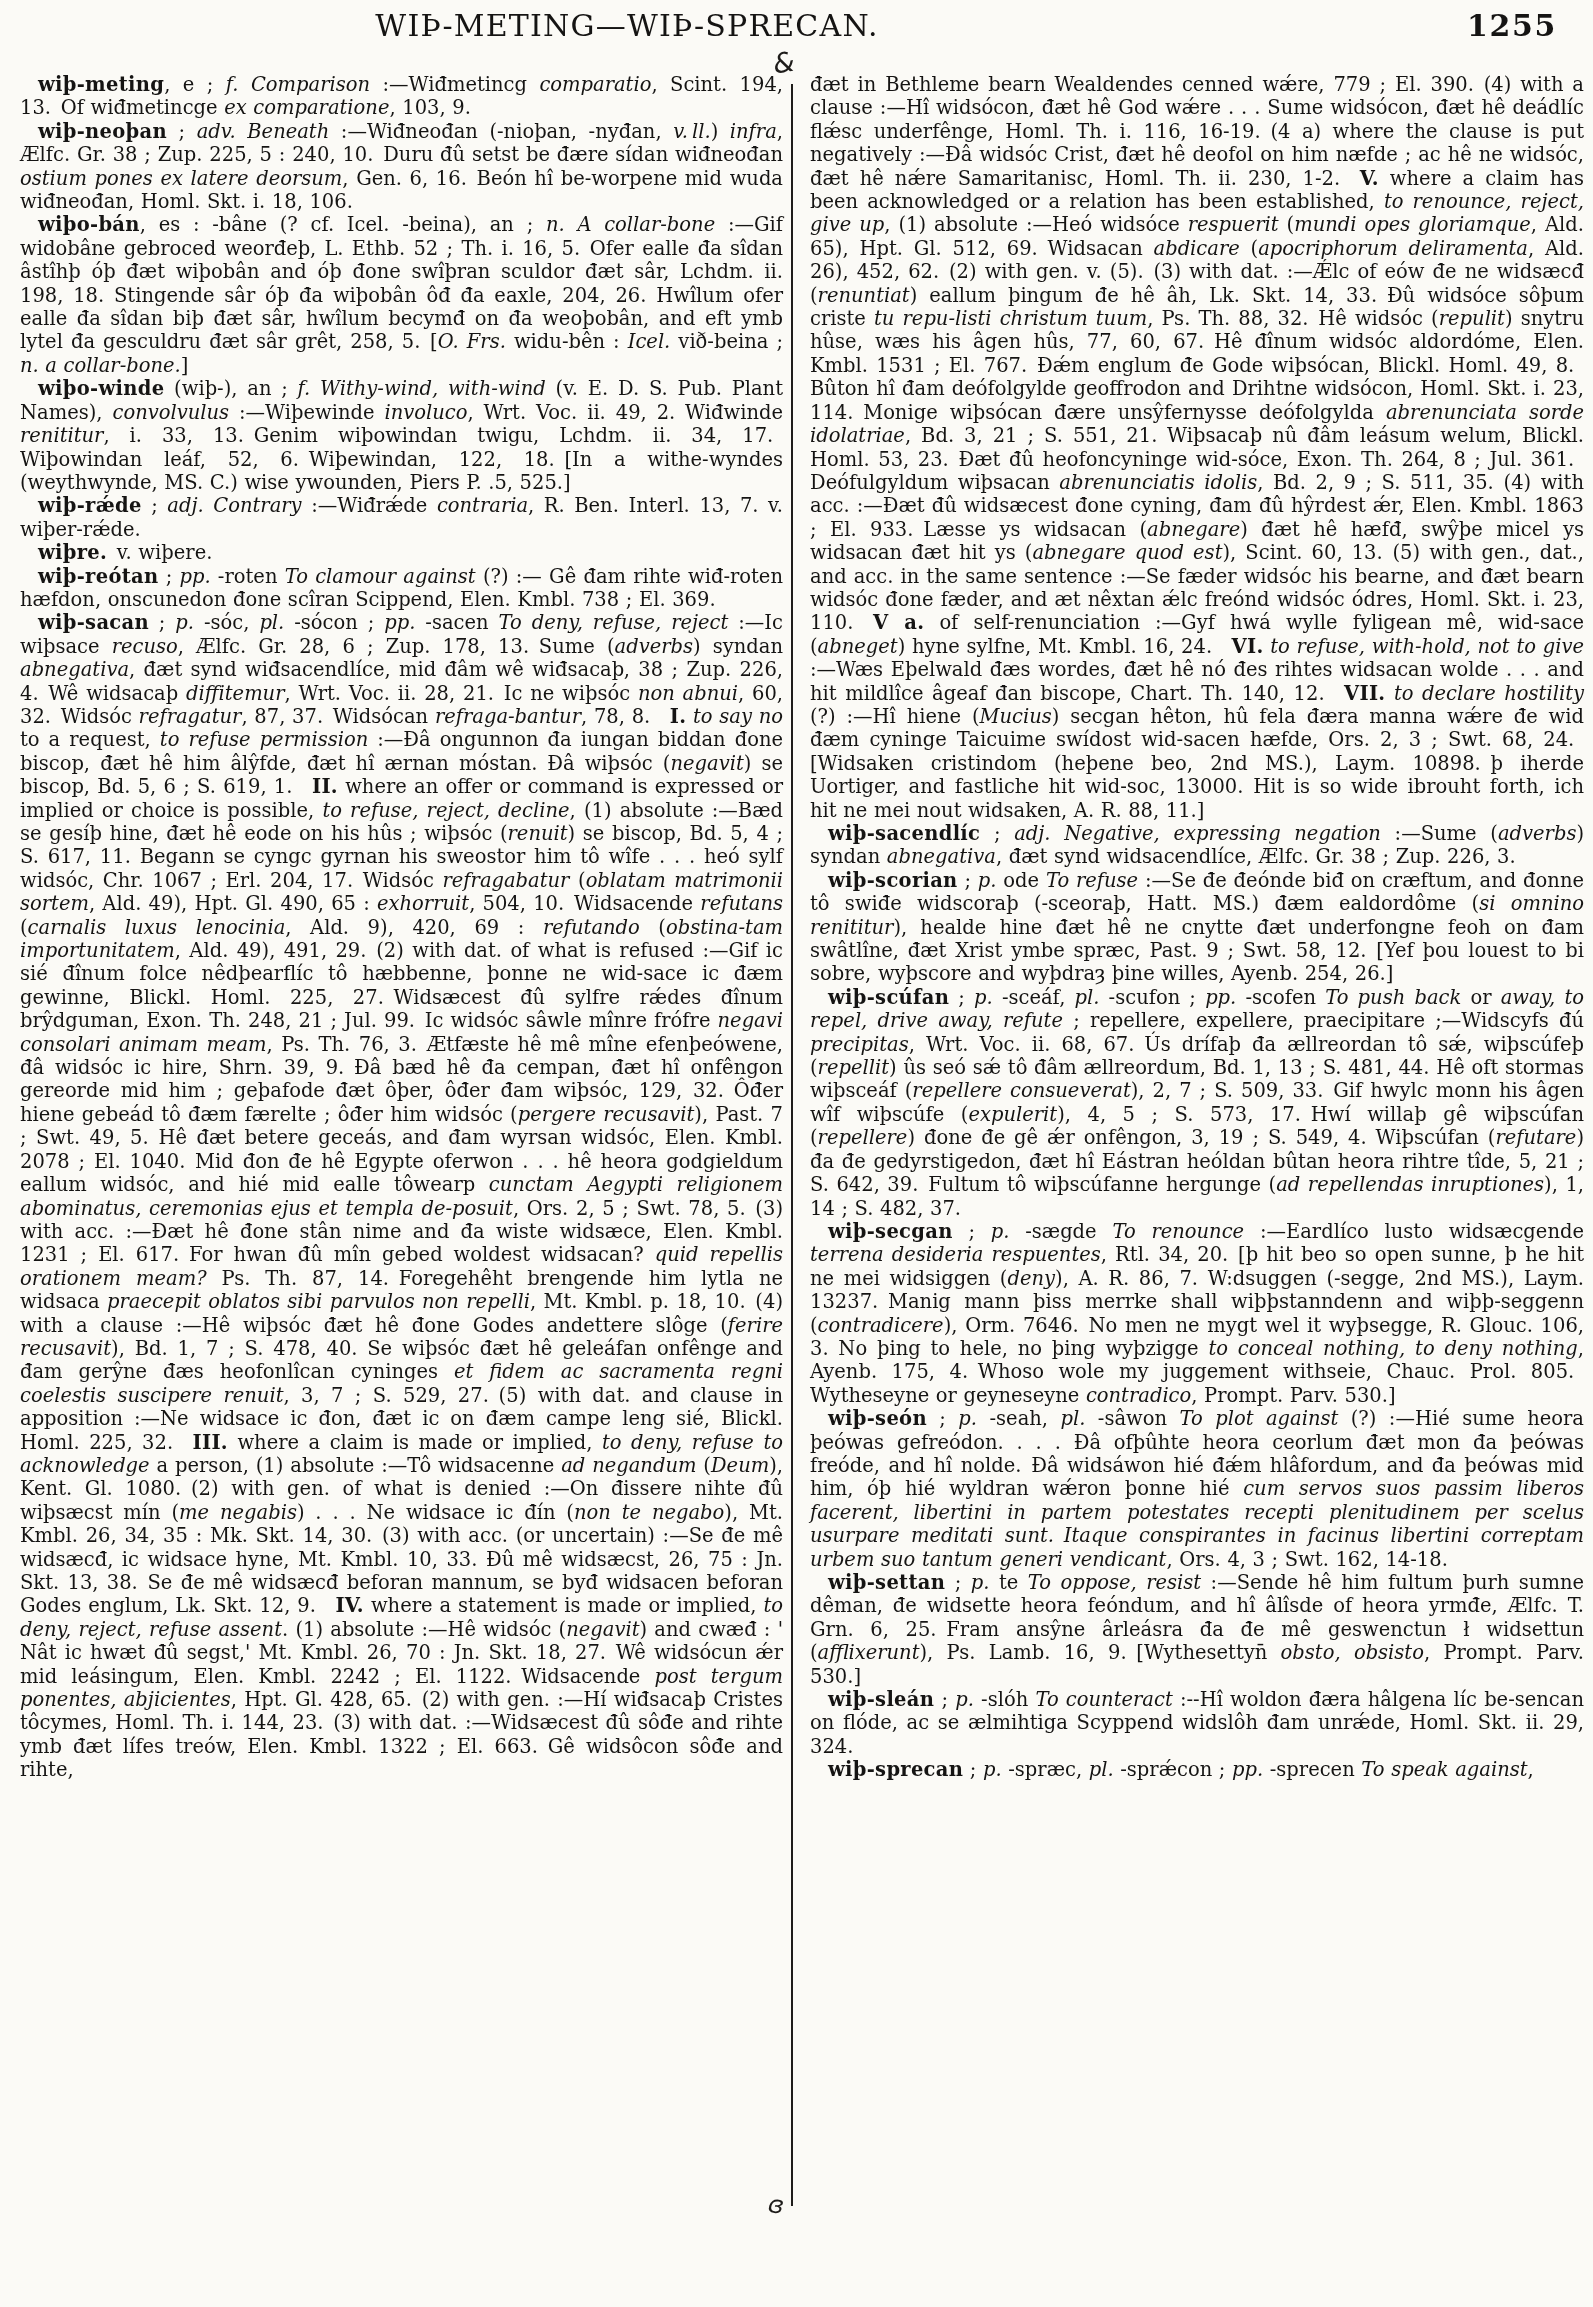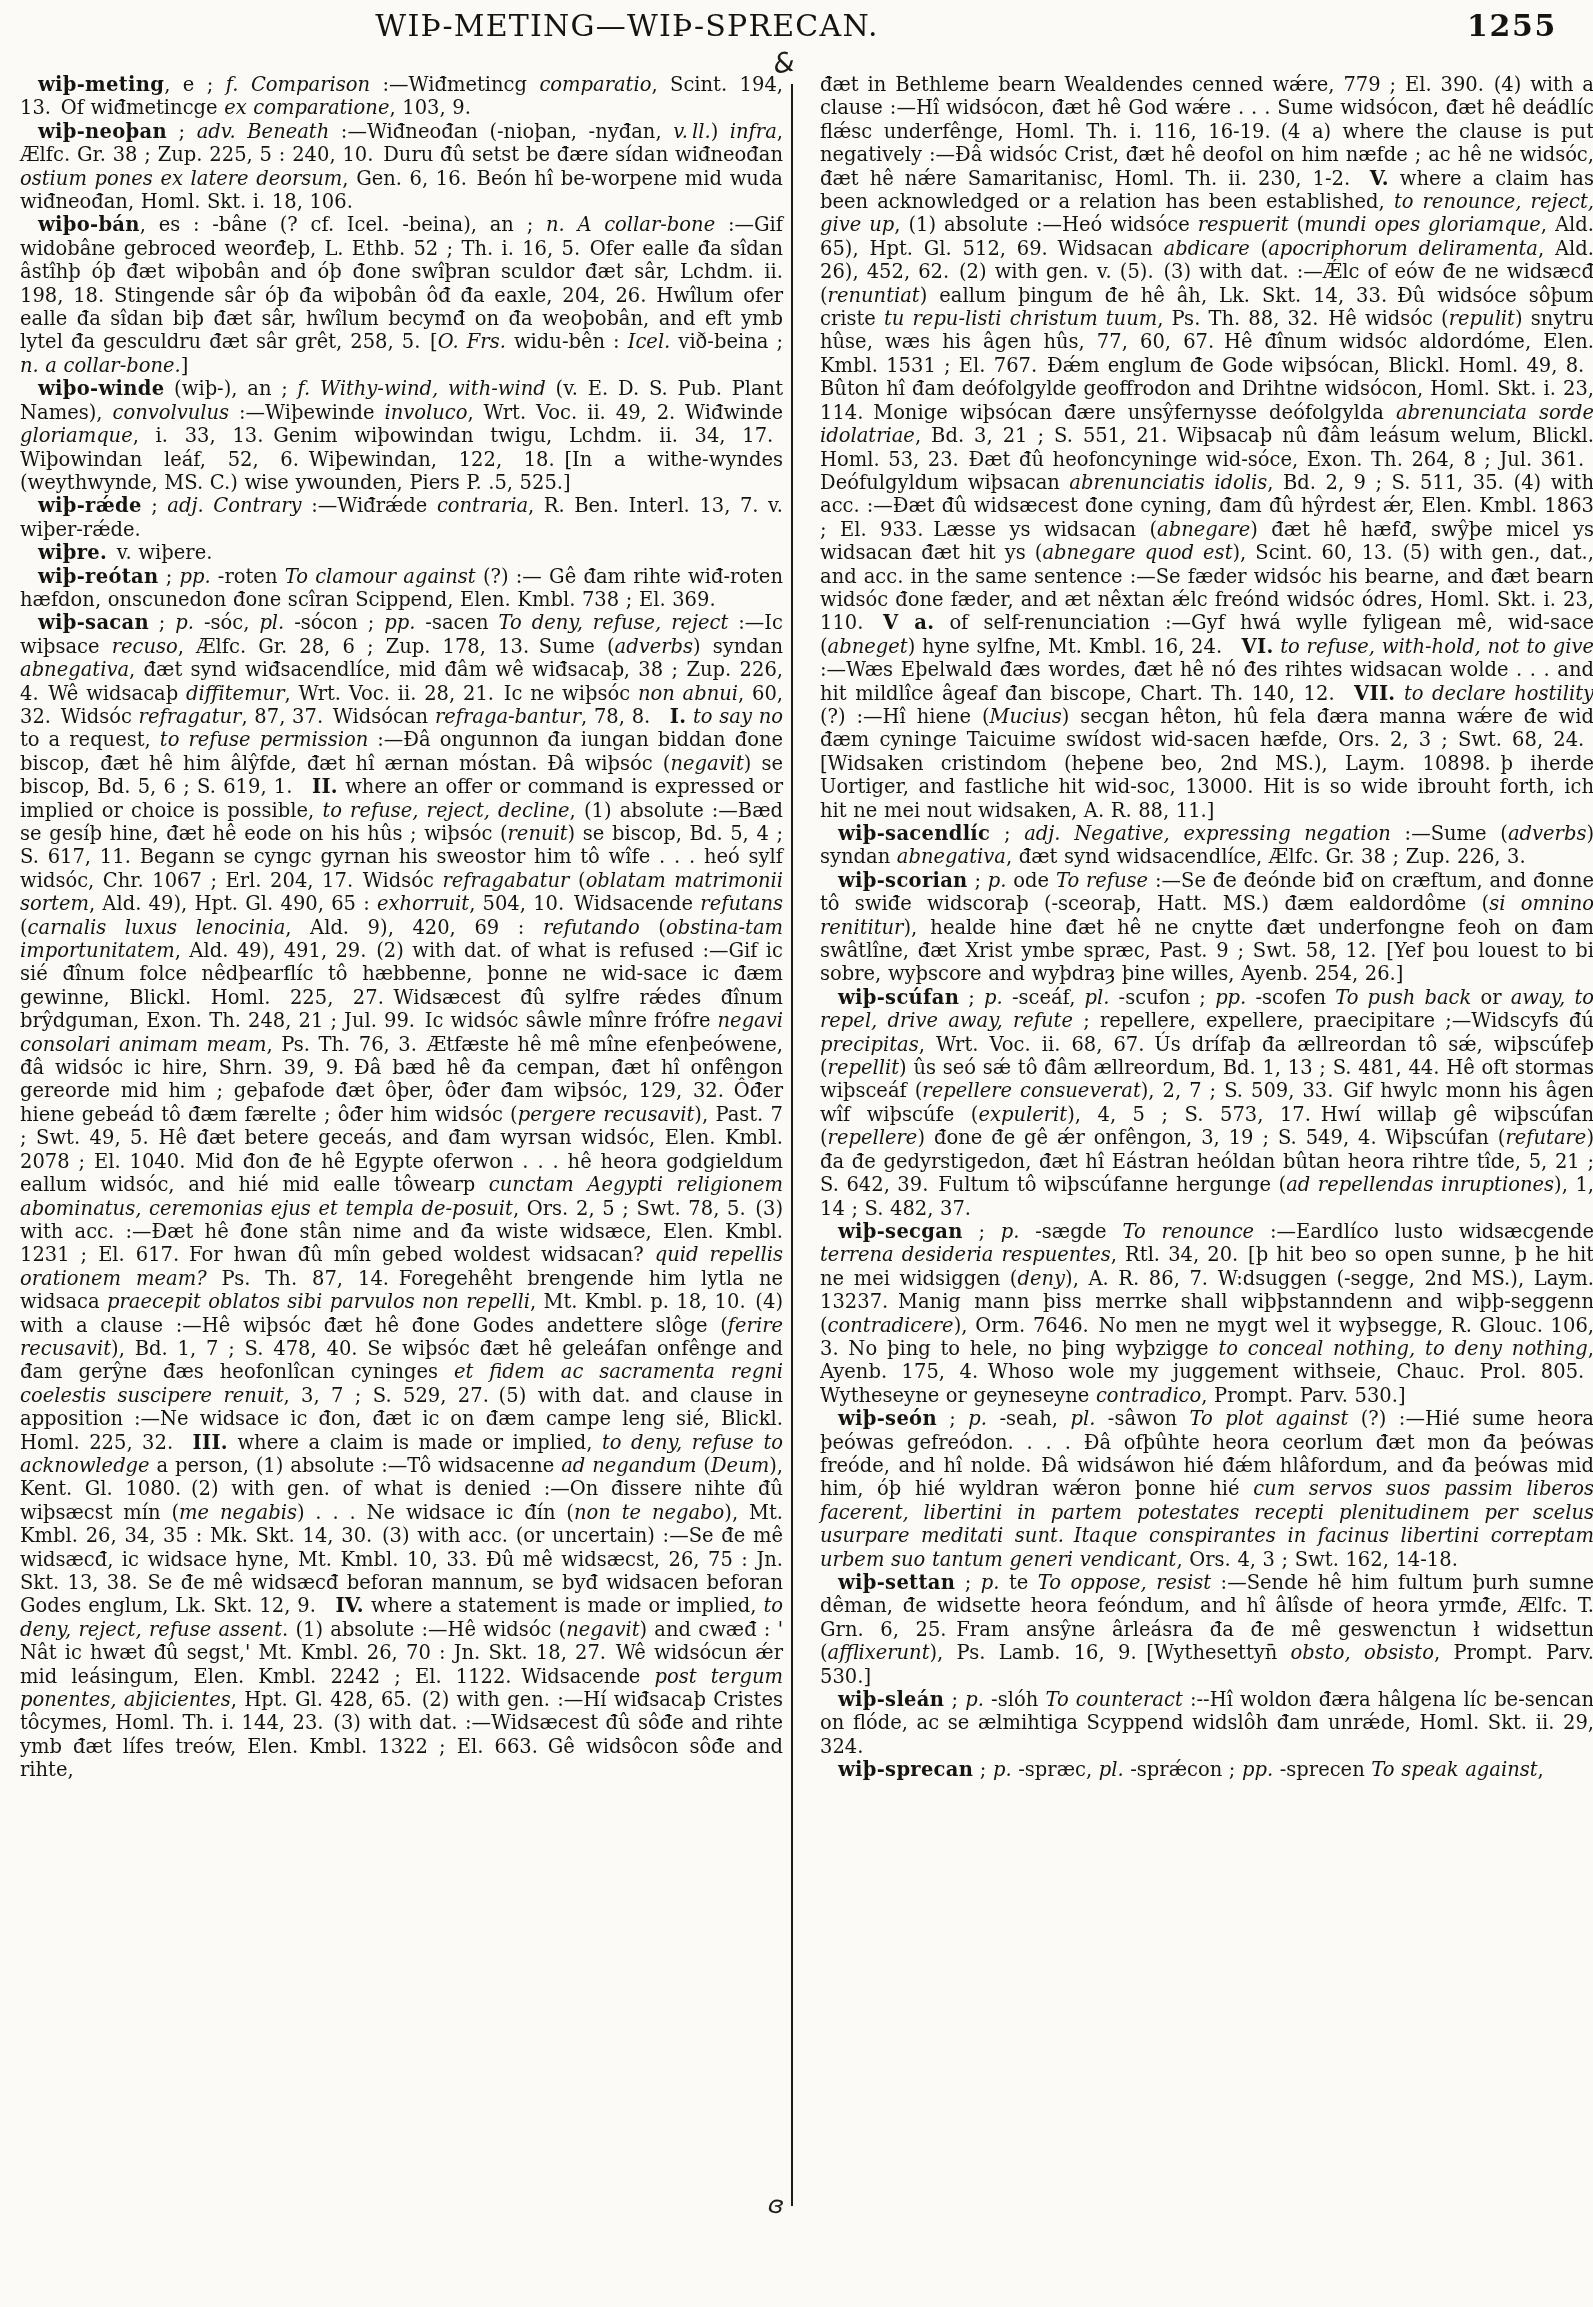--- a/index.html
+++ b/index.html
@@ -18,21 +18,21 @@
     font-size:30px; letter-spacing:1.2px;
     white-space:nowrap;
   }
   .hdr-pageno {
     position:absolute; top:8px; right:36px;
     font-size:30px; font-weight:bold; letter-spacing:1.6px;text-align:right;
   }
 
   .columns {
     position:absolute; top:73px; left:20px;
-    display:flex; gap:26px;
+    display:flex; gap:16px;
   }
   .col {
     text-align:justify;
     font-size:19.5px; line-height:23.4px;
     word-spacing:0.4px;
   }
   .col-left  { width:763px; }
   .col-right { width:774px;margin-left:11px; }
 
   .entry { margin:0; text-indent:18px; }
@@ -62,21 +62,21 @@
 
   <span class="mark mark-top">&amp;</span>
 
   <span class="mark mark-bottom">ɞ</span>
 
   <main class="columns">
     <section class="col col-left">
         <p class="entry"><b>wiþ-meting</b>, e ; <i>f. Comparison</i> :—Wiđmetincg <i>comparatio</i>, Scint. 194, 13. Of wiđmetincge <i>ex comparatione</i>, 103, 9.</p>
         <p class="entry"><b>wiþ-neoþan</b> ; <i>adv. Beneath</i> :—Wiđneođan (-nioþan, -nyđan, <i>v. ll.</i>) <i>infra</i>, Ælfc. Gr. 38 ; Zup. 225, 5 : 240, 10. Duru đû setst be đære sídan wiđneođan <i>ostium pones ex latere deorsum</i>, Gen. 6, 16. Beón hî be-worpene mid wuda wiđneođan, Homl. Skt. i. 18, 106.</p>
         <p class="entry"><b>wiþo-bán</b>, es : -bâne (? cf. Icel. -beina), an ; <i>n. A collar-bone</i> :—Gif widobâne gebroced weorđeþ, L. Ethb. 52 ; Th. i. 16, 5. Ofer ealle đa sîdan âstîhþ óþ đæt wiþobân and óþ đone swîþran sculdor đæt sâr, Lchdm. ii. 198, 18. Stingende sâr óþ đa wiþobân ôđ đa eaxle, 204, 26. Hwîlum ofer ealle đa sîdan biþ đæt sâr, hwîlum becymđ on đa weoþobân, and eft ymb lytel đa gesculdru đæt sâr grêt, 258, 5. [<i>O. Frs.</i> widu-bên : <i>Icel.</i> við-beina ; <i>n. a collar-bone.</i>]</p>
-        <p class="entry"><b>wiþo-winde</b> (wiþ-), an ; <i>f. Withy-wind, with-wind</i> (v. E. D. S. Pub. Plant Names), <i>convolvulus</i> :—Wiþewinde <i>involuco</i>, Wrt. Voc. ii. 49, 2. Wiđwinde <i>gloriamque</i>, i. 33, 13. Genim wiþowindan twigu, Lchdm. ii. 34, 17. Wiþowindan leáf, 52, 6. Wiþewindan, 122, 18. [In a withe-wyndes (weythwynde, MS. C.) wise ywounden, Piers P. .5, 525.]</p>
+        <p class="entry"><b>wiþo-winde</b> (wiþ-), an ; <i>f. Withy-wind, with-wind</i> (v. E. D. S. Pub. Plant Names), <i>convolvulus</i> :—Wiþewinde <i>involuco</i>, Wrt. Voc. ii. 49, 2. Wiđwinde <i>renititur</i>, i. 33, 13. Genim wiþowindan twigu, Lchdm. ii. 34, 17. Wiþowindan leáf, 52, 6. Wiþewindan, 122, 18. [In a withe-wyndes (weythwynde, MS. C.) wise ywounden, Piers P. .5, 525.]</p>
         <p class="entry"><b>wiþ-rǽde</b> ; <i>adj. Contrary</i> :—Wiđrǽde <i>contraria</i>, R. Ben. Interl. 13, 7. v. wiþer-rǽde.</p>
         <p class="entry"><b>wiþre.</b> v. wiþere.</p>
         <p class="entry"><b>wiþ-reótan</b> ; <i>pp.</i> -roten <i>To clamour against</i> (?) :— Gê đam rihte wiđ-roten hæfdon, onscunedon đone scîran Scippend, Elen. Kmbl. 738 ; El. 369.</p>
         <p class="entry"><b>wiþ-sacan</b> ; <i>p.</i> -sóc, <i>pl.</i> -sócon ; <i>pp.</i> -sacen <i>To deny, refuse, reject</i> :—Ic wiþsace <i>recuso</i>, Ælfc. Gr. 28, 6 ; Zup. 178, 13. Sume (<i>adverbs</i>) syndan <i>abnegativa</i>, đæt synd wiđsacendlíce, mid đâm wê wiđsacaþ, 38 ; Zup. 226, 4. Wê widsacaþ <i>diffitemur</i>, Wrt. Voc. ii. 28, 21. Ic ne wiþsóc <i>non abnui</i>, 60, 32. Widsóc <i>refragatur</i>, 87, 37. Widsócan <i>refraga-bantur</i>, 78, 8. <b>I.</b> <i>to say no</i> to a request, <i>to refuse permission</i> :—Đâ ongunnon đa iungan biddan đone biscop, đæt hê him âlŷfde, đæt hî ærnan móstan. Đâ wiþsóc (<i>negavit</i>) se biscop, Bd. 5, 6 ; S. 619, 1. <b>II.</b> where an offer or command is expressed or implied or choice is possible, <i>to refuse, reject, decline</i>, (1) absolute :—Bæd se gesíþ hine, đæt hê eode on his hûs ; wiþsóc (<i>renuit</i>) se biscop, Bd. 5, 4 ; S. 617, 11. Begann se cyngc gyrnan his sweostor him tô wîfe . . . heó sylf widsóc, Chr. 1067 ; Erl. 204, 17. Widsóc <i>refragabatur</i> (<i>oblatam matrimonii sortem</i>, Ald. 49), Hpt. Gl. 490, 65 : <i>exhorruit</i>, 504, 10. Widsacende <i>refutans</i> (<i>carnalis luxus lenocinia</i>, Ald. 9), 420, 69 : <i>refutando</i> (<i>obstina-tam importunitatem</i>, Ald. 49), 491, 29. (2) with dat. of what is refused :—Gif ic sié đînum folce nêdþearflíc tô hæbbenne, þonne ne wid-sace ic đæm gewinne, Blickl. Homl. 225, 27. Widsæcest đû sylfre rǽdes đînum brŷdguman, Exon. Th. 248, 21 ; Jul. 99. Ic widsóc sâwle mînre frófre <i>negavi consolari animam meam</i>, Ps. Th. 76, 3. Ætfæste hê mê mîne efenþeówene, đâ widsóc ic hire, Shrn. 39, 9. Đâ bæd hê đa cempan, đæt hî onfêngon gereorde mid him ;  geþafode đæt ôþer, ôđer đam wiþsóc, 129, 32. Ôđer hiene gebeád tô đæm færelte ; ôđer him widsóc (<i>pergere recusavit</i>), Past. 7 ; Swt. 49, 5. Hê đæt betere geceás, and đam wyrsan widsóc, Elen. Kmbl. 2078 ; El. 1040. Mid đon đe hê Egypte oferwon . . . hê heora godgieldum eallum widsóc, and hié mid ealle tôwearp <i>cunctam Aegypti religionem abominatus, ceremonias ejus et templa de-posuit</i>, Ors. 2, 5 ; Swt. 78, 5. (3) with acc. :—Đæt hê đone stân nime and đa wiste widsæce, Elen. Kmbl. 1231 ; El. 617. For hwan đû mîn gebed woldest widsacan? <i>quid repellis orationem meam?</i> Ps. Th. 87, 14. Foregehêht brengende him lytla ne widsaca <i>praecepit oblatos sibi parvulos non repelli</i>, Mt. Kmbl. p. 18, 10. (4) with a clause :—Hê wiþsóc đæt hê đone Godes andettere slôge (<i>ferire recusavit</i>), Bd. 1, 7 ; S. 478, 40. Se wiþsóc đæt hê geleáfan onfênge and đam gerŷne đæs heofonlîcan cyninges <i>et fidem ac sacramenta regni coelestis suscipere renuit</i>, 3, 7 ; S. 529, 27. (5) with dat. and clause in apposition :—Ne widsace ic đon, đæt ic on đæm campe leng sié, Blickl. Homl. 225, 32. <b>III.</b> where a claim is made or implied, <i>to deny, refuse to acknowledge</i> a person, (1) absolute :—Tô widsacenne <i>ad negandum</i> (<i>Deum</i>), Kent. Gl. 1080. (2) with gen. of what is denied :—On đissere nihte đû wiþsæcst mín (<i>me negabis</i>) . . . Ne widsace ic đín (<i>non te negabo</i>), Mt. Kmbl. 26, 34, 35 :  Mk. Skt. 14, 30. (3) with acc. (or uncertain) :—Se đe mê widsæcđ, ic widsace hyne, Mt. Kmbl. 10, 33. Đû mê widsæcst, 26, 75 :  Jn. Skt. 13, 38. Se đe mê widsæcđ beforan mannum, se byđ widsacen beforan Godes englum, Lk. Skt. 12, 9. <b>IV.</b> where a statement is made or implied, <i>to deny, reject, refuse assent</i>. (1) absolute :—Hê widsóc (<i>negavit</i>) and cwæđ : ' Nât ic hwæt đû segst,' Mt. Kmbl. 26, 70 :  Jn. Skt. 18, 27. Wê widsócun ǽr mid leásingum, Elen. Kmbl. 2242 ; El. 1122. Widsacende <i>post tergum ponentes, abjicientes</i>, Hpt. Gl. 428, 65. (2) with gen. :—Hí wiđsacaþ Cristes tôcymes, Homl. Th. i. 144, 23. (3) with dat. :—Widsæcest đû sôđe and rihte ymb đæt lífes treów, Elen. Kmbl. 1322 ; El. 663. Gê widsôcon sôđe and rihte,</p>
       </section>
     <section class="col col-right">
         <p class="entry cont">đæt in Bethleme bearn Wealdendes cenned wǽre, 779 ; El. 390. (4) with a clause :—Hî widsócon, đæt hê God wǽre . . . Sume widsócon, đæt hê deádlíc flǽsc underfênge, Homl. Th. i. 116, 16-19. (4 a) where the clause is put negatively :—Đâ widsóc Crist, đæt hê deofol on him næfde ; ac hê ne widsóc, đæt hê nǽre Samaritanisc, Homl. Th. ii. 230, 1-2. <b>V.</b> where a claim has been acknowledged or a relation has been established, <i>to renounce, reject, give up</i>, (1) absolute :—Heó widsóce <i>respuerit</i> (<i>mundi opes gloriamque</i>, Ald. 65), Hpt. Gl. 512, 69. Widsacan <i>abdicare</i> (<i>apocriphorum deliramenta</i>, Ald. 26), 452, 62. (2) with gen. v. (5). (3) with dat. :—Ǽlc of eów đe ne widsæcđ (<i>renuntiat</i>) eallum þingum đe hê âh, Lk. Skt. 14, 33. Đû widsóce sôþum criste <i>tu repu-listi christum tuum</i>, Ps. Th. 88, 32. Hê widsóc (<i>repulit</i>) snytru hûse, wæs his âgen hûs, 77, 60, 67. Hê đînum widsóc aldordóme, Elen. Kmbl. 1531 ; El. 767. Đǽm englum đe Gode wiþsócan, Blickl. Homl. 49, 8. Bûton hî đam deófolgylde geoffrodon and Drihtne widsócon, Homl. Skt. i. 23, 114. Monige wiþsócan đære unsŷfernysse deófolgylda <i>abrenunciata sorde idolatriae</i>, Bd. 3, 21 ; S. 551, 21. Wiþsacaþ nû đâm leásum welum, Blickl. Homl. 53, 23. Đæt đû heofoncyninge wid-sóce, Exon. Th. 264, 8 ; Jul. 361. Deófulgyldum wiþsacan <i>abrenunciatis idolis</i>, Bd. 2, 9 ; S. 511, 35. (4) with acc. :—Đæt đû widsæcest đone cyning, đam đû hŷrdest ǽr, Elen. Kmbl. 1863 ; El. 933. Læsse ys widsacan (<i>abnegare</i>) đæt hê hæfđ, swŷþe micel ys widsacan đæt hit ys (<i>abnegare quod est</i>), Scint. 60, 13. (5) with gen., dat., and acc. in the same sentence :—Se fæder widsóc his bearne, and đæt bearn widsóc đone fæder, and æt nêxtan ǽlc freónd widsóc ódres, Homl. Skt. i. 23, 110. <b>V a.</b> of self-renunciation :—Gyf hwá wylle fyligean mê, wid-sace (<i>abneget</i>) hyne sylfne, Mt. Kmbl. 16, 24. <b>VI.</b> <i>to refuse, with-hold, not to give</i> :—Wæs Eþelwald đæs wordes, đæt hê nó đes rihtes widsacan wolde . . . and hit mildlîce âgeaf đan biscope, Chart. Th. 140, 12. <b>VII.</b> <i>to declare hostility</i> (?) :—Hî hiene (<i>Mucius</i>) secgan hêton, hû fela đæra manna wǽre đe wid đæm cyninge Taicuime swídost wid-sacen hæfde, Ors. 2, 3 ;  Swt. 68, 24. [Widsaken cristindom (heþene beo, 2nd MS.), Laym. 10898. þ iherde Uortiger, and fastliche hit wid-soc, 13000. Hit is so wide ibrouht forth, ich hit ne mei nout widsaken, A. R. 88, 11.]</p>
         <p class="entry"><b>wiþ-sacendlíc</b> ; <i>adj. Negative, expressing negation</i> :—Sume (<i>adverbs</i>) syndan <i>abnegativa</i>, đæt synd widsacendlíce, Ælfc. Gr. 38 ; Zup. 226, 3.</p>
         <p class="entry"><b>wiþ-scorian</b> ; <i>p.</i> ode <i>To refuse</i> :—Se đe đeónde biđ on cræftum, and đonne tô swiđe widscoraþ (-sceoraþ, Hatt. MS.) đæm ealdordôme (<i>si omnino renititur</i>), healde hine đæt hê ne cnytte đæt underfongne feoh on đam swâtlîne, đæt Xrist ymbe spræc, Past. 9 ; Swt. 58, 12. [Yef þou louest to bi sobre, wyþscore and wyþdraȝ þine willes, Ayenb. 254, 26.]</p>
         <p class="entry"><b>wiþ-scúfan</b> ; <i>p.</i> -sceáf, <i>pl.</i> -scufon ; <i>pp.</i> -scofen <i>To push back</i> or <i>away, to repel, drive away, refute</i> ;  repellere, expellere, praecipitare ;—Widscyfs đú <i>precipitas</i>, Wrt. Voc. ii. 68, 67. Ús drífaþ đa ællreordan tô sǽ, wiþscúfeþ (<i>repellit</i>) ûs seó sǽ tô đâm ællreordum, Bd. 1, 13 ; S. 481, 44. Hê oft stormas wiþsceáf (<i>repellere consueverat</i>), 2, 7 ; S. 509, 33. Gif hwylc monn his âgen wîf wiþscúfe (<i>expulerit</i>), 4, 5 ; S. 573, 17. Hwí willaþ gê wiþscúfan (<i>repellere</i>) đone đe gê ǽr onfêngon, 3, 19 ; S. 549, 4. Wiþscúfan (<i>refutare</i>) đa đe gedyrstigedon, đæt hî Eástran heóldan bûtan heora rihtre tîde, 5, 21 ; S. 642, 39. Fultum tô wiþscúfanne hergunge (<i>ad repellendas inruptiones</i>), 1, 14 ; S. 482, 37.</p>

